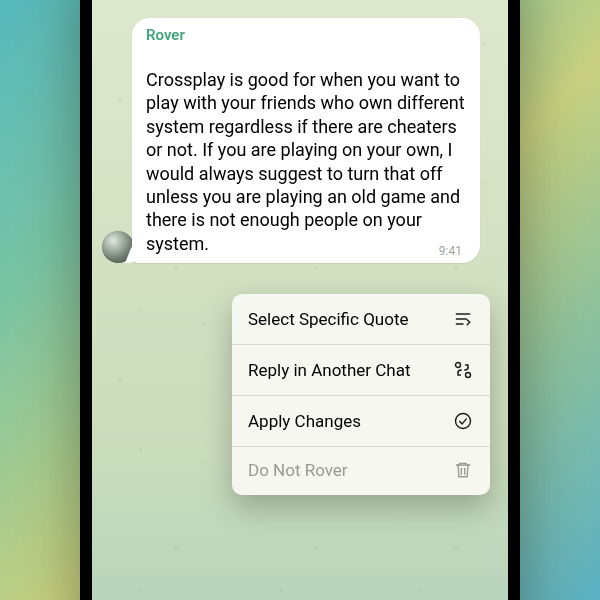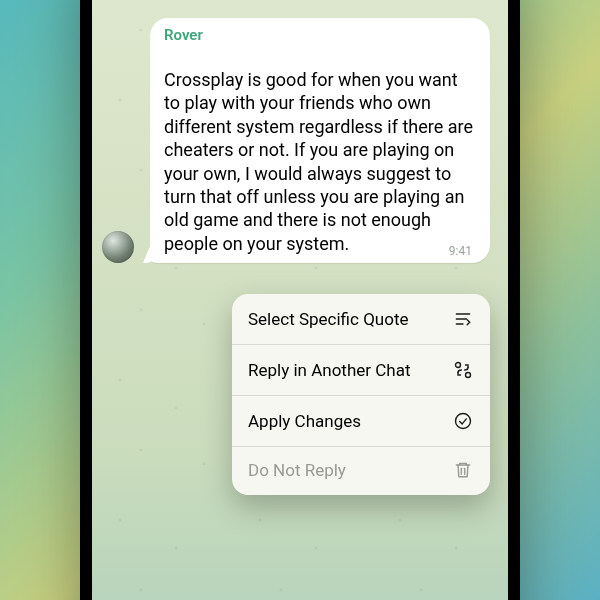--- a/index.html
+++ b/index.html
@@ -57,21 +57,21 @@
   }
 
   .content {
     position: absolute;
     inset: 0;
     padding-top: 86px;
   }
 
   .msg-row {
     position: relative;
-    padding-left: 58px;
+    padding-left: 40px;
     padding-right: 18px;
   }
 
   .avatar {
     position: absolute;
     left: 10px;
     bottom: 0;
     width: 32px;
     height: 32px;
     border-radius: 50%;
@@ -118,21 +118,21 @@
     font-size:12px;
     color:#9aa49a;
   }
 
   .context-menu {
     position:absolute;
     right: 18px;
     top: 362px;
     width: 258px;
     background:#f7f7f2;
-    border-radius:16px;
+    border-radius:10px;
     box-shadow: 0 12px 30px rgba(0,0,0,0.25);
     overflow:hidden;
   }
   .menu-item {
     display:flex;
     align-items:center;
     justify-content:space-between;
     padding: 14px 16px;
     font-size:17px;
     color:#000;
@@ -190,21 +190,21 @@
           <div class="menu-item">
             <span>Apply Changes</span>
             <span class="menu-icon">
               <svg viewBox="0 0 24 24" width="20" height="20" fill="none" stroke="currentColor" stroke-width="1.7" stroke-linecap="round" stroke-linejoin="round">
                 <circle cx="12" cy="12" r="9"></circle>
                   <polyline points="8,12.5 11,15.5 16,9.5"></polyline>
               </svg>
             </span>
           </div>
           <div class="menu-item destructive">
-            <span>Do Not Reply</span>
+            <span>Do Not Rover</span>
             <span class="menu-icon">
               <svg viewBox="0 0 24 24" width="20" height="20" fill="none" stroke="currentColor" stroke-width="1.7" stroke-linecap="round" stroke-linejoin="round">
                 <polyline points="4,6 20,6"></polyline>
                   <path d="M8 6V4h8v2"></path>
                   <path d="M6 6l1 14h10l1-14"></path>
                 <line x1="10" y1="10" x2="10" y2="17"></line>
                   <line x1="14" y1="10" x2="14" y2="17"></line>
               </svg>
             </span>
           </div>

